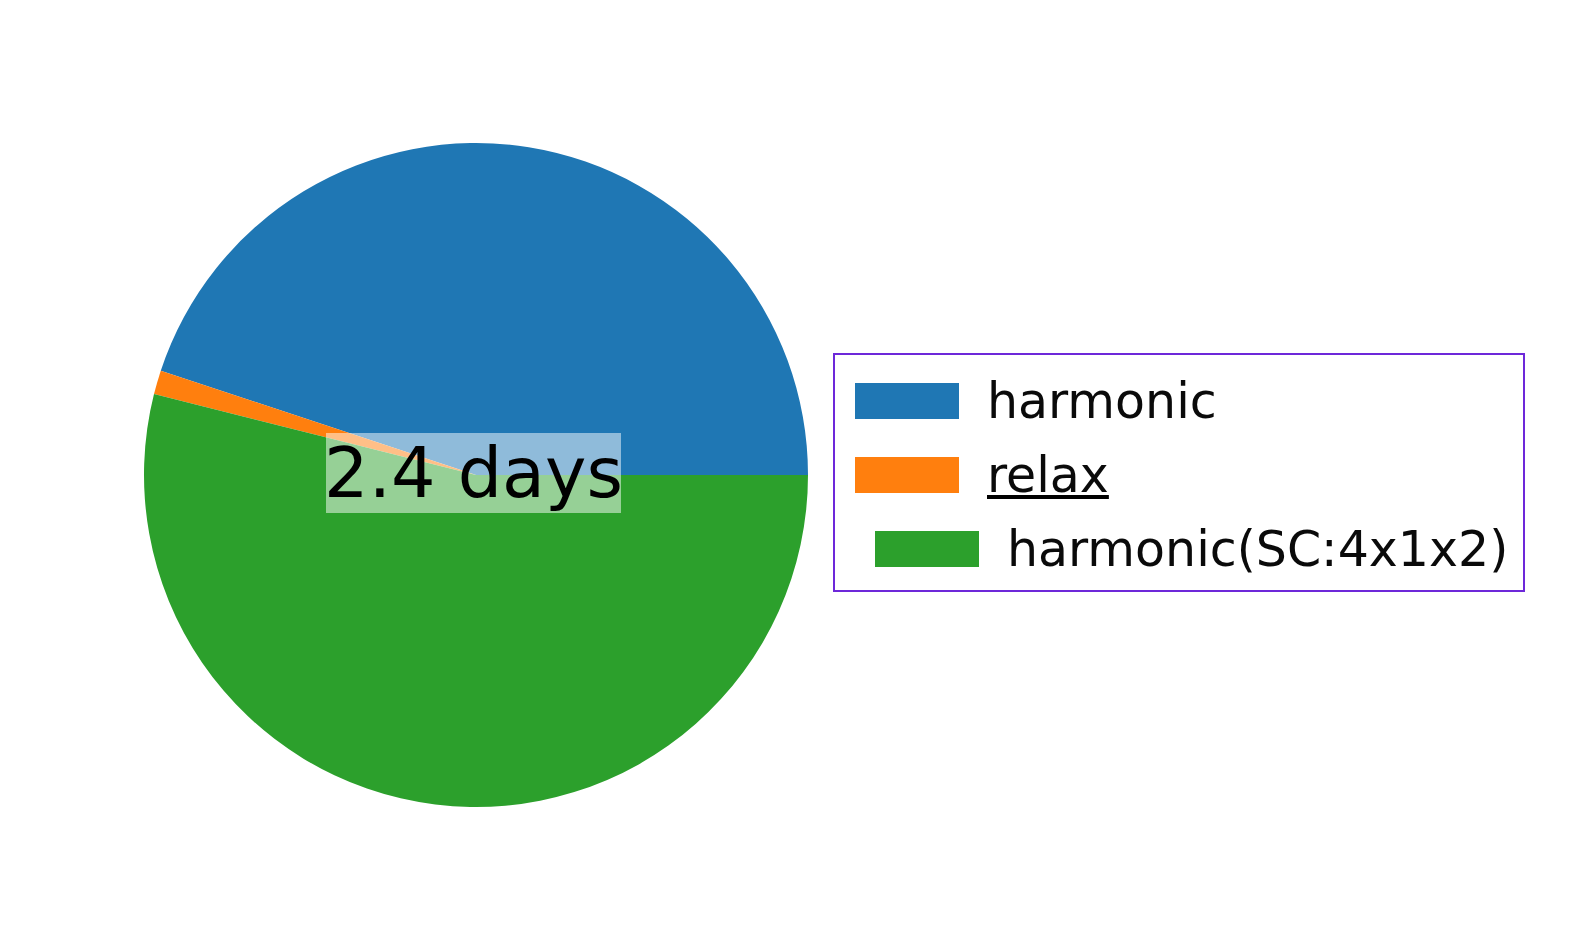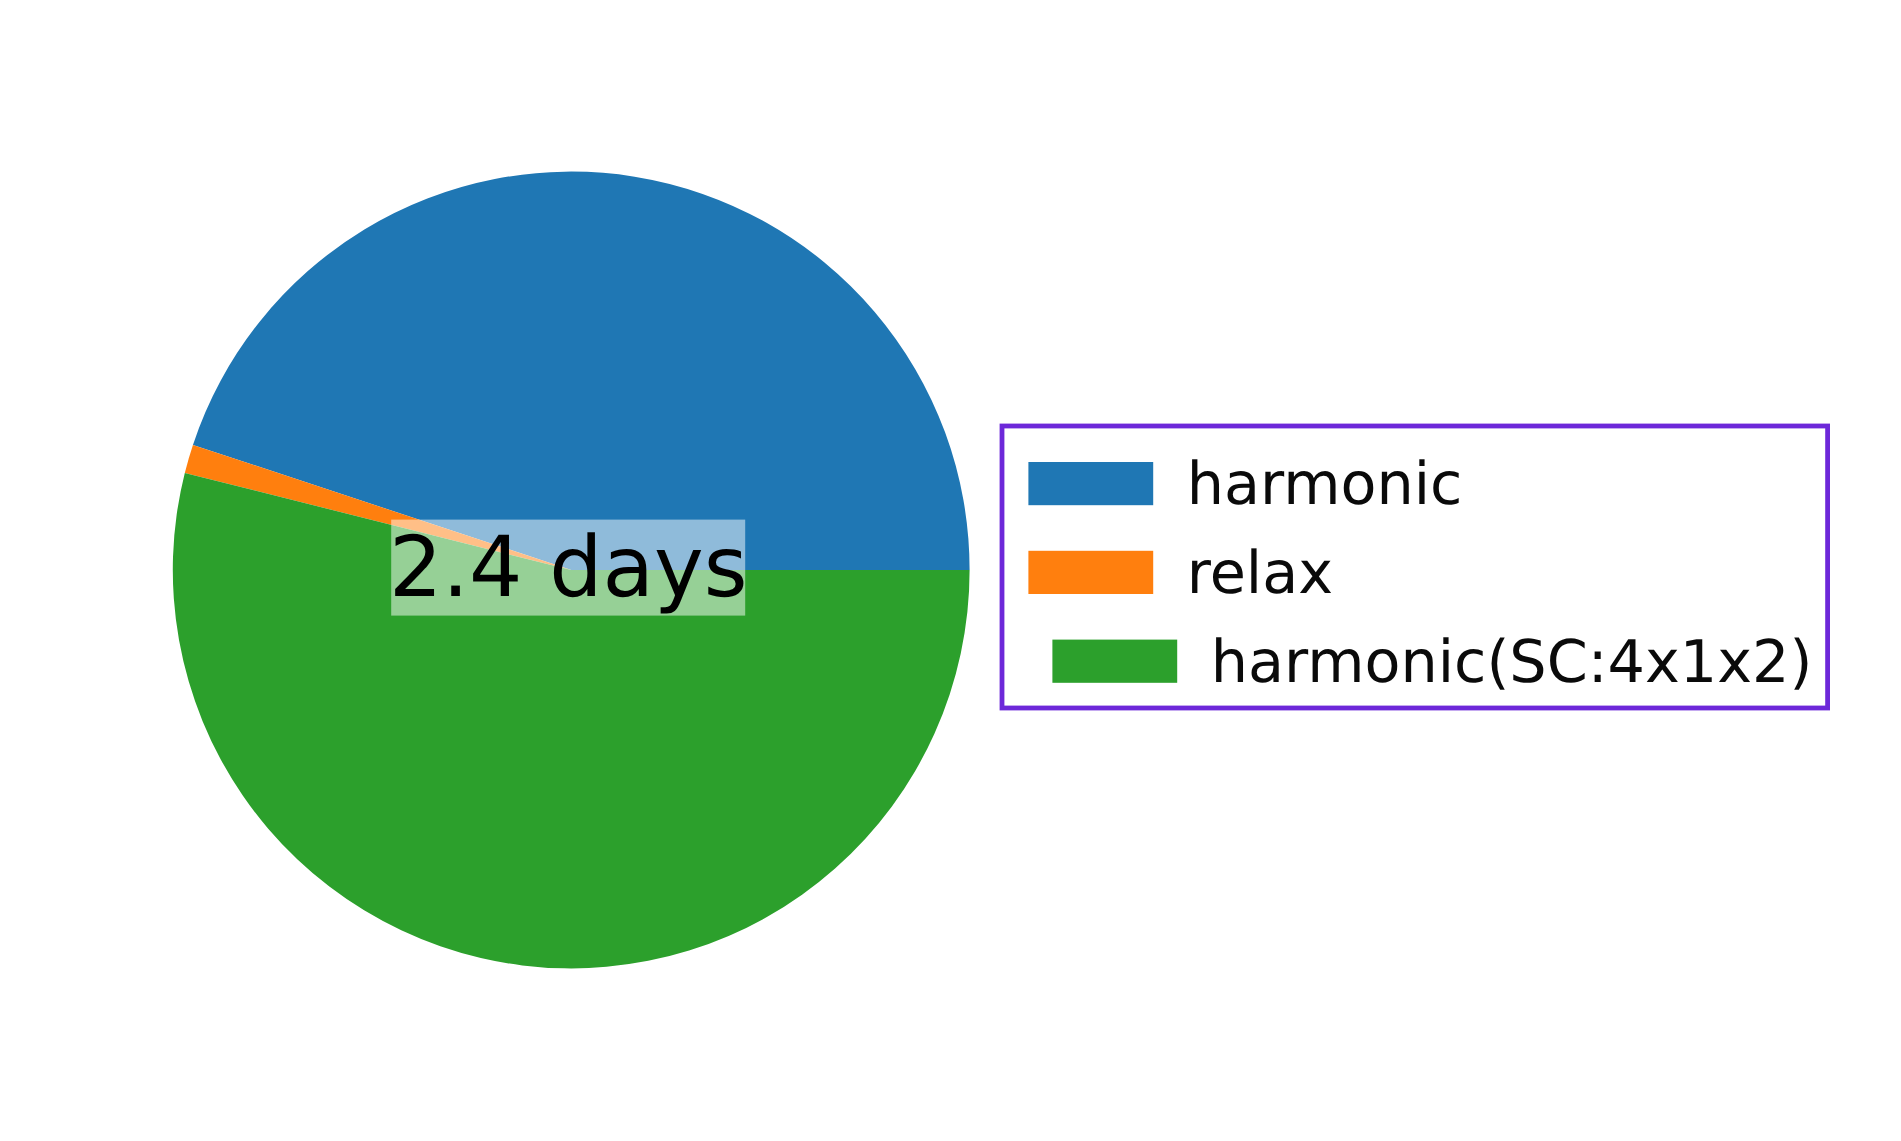--- a/index.html
+++ b/index.html
@@ -52,21 +52,21 @@
     white-space: nowrap;
     letter-spacing: 0px;
   }
   #legend {
     position: absolute;
     left: 833px;
     top: 353px;
     width: 692px;
     height: 239px;
     box-sizing: border-box;
-    border: 4px solid #6d28d9;
+    border: 2px solid #6d28d9;
     background: #ffffff;
   }
   .legend-row {
     position: absolute;
     left: 20px;
     height: 74px;
     display: flex;
     align-items: center;
   }
   .legend-swatch {
@@ -76,21 +76,21 @@
   }
   .legend-text {
     margin-left: 28px;
     font-size: 49px;
     line-height: 1;
     color: #0a0a0a;
     font-family: "DejaVu Sans", sans-serif;
     white-space: nowrap;
   }
   #legend-row-0 { top: 9px; }
-  #legend-row-1 { top: 83px; }
+  #legend-row-1 { top: 83px; text-decoration: underline; }
   #legend-row-2 { top: 157px; margin-left: 20px; }
 </style>
 </head>
 <body>
 
 <div id="figure">
 
   <div id="pie-wrap">
     <svg id="pie-svg" width="1584" height="951" viewBox="0 0 1584 951">
       <g id="pie-slices">

